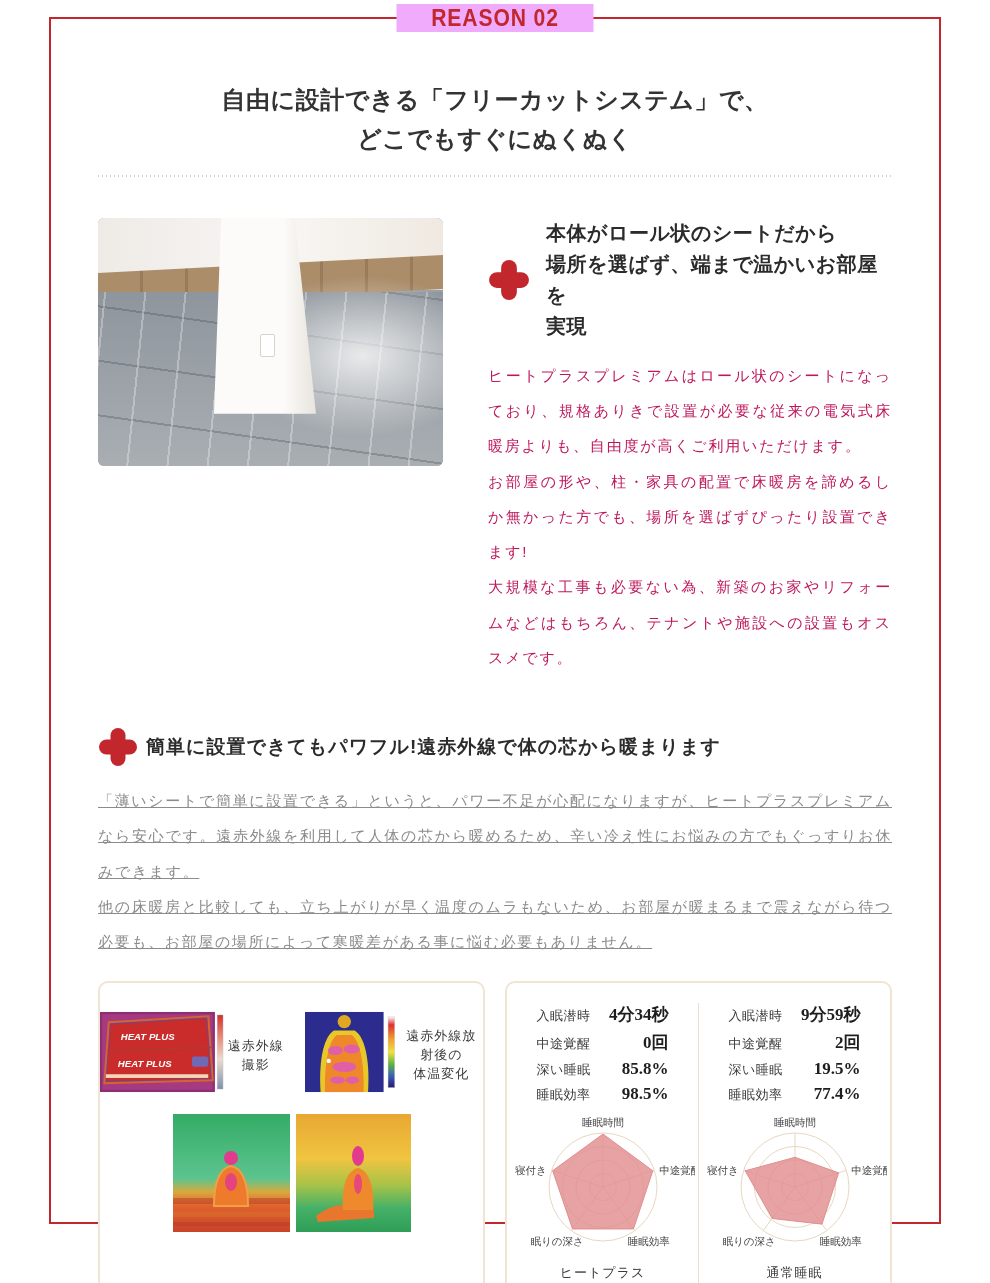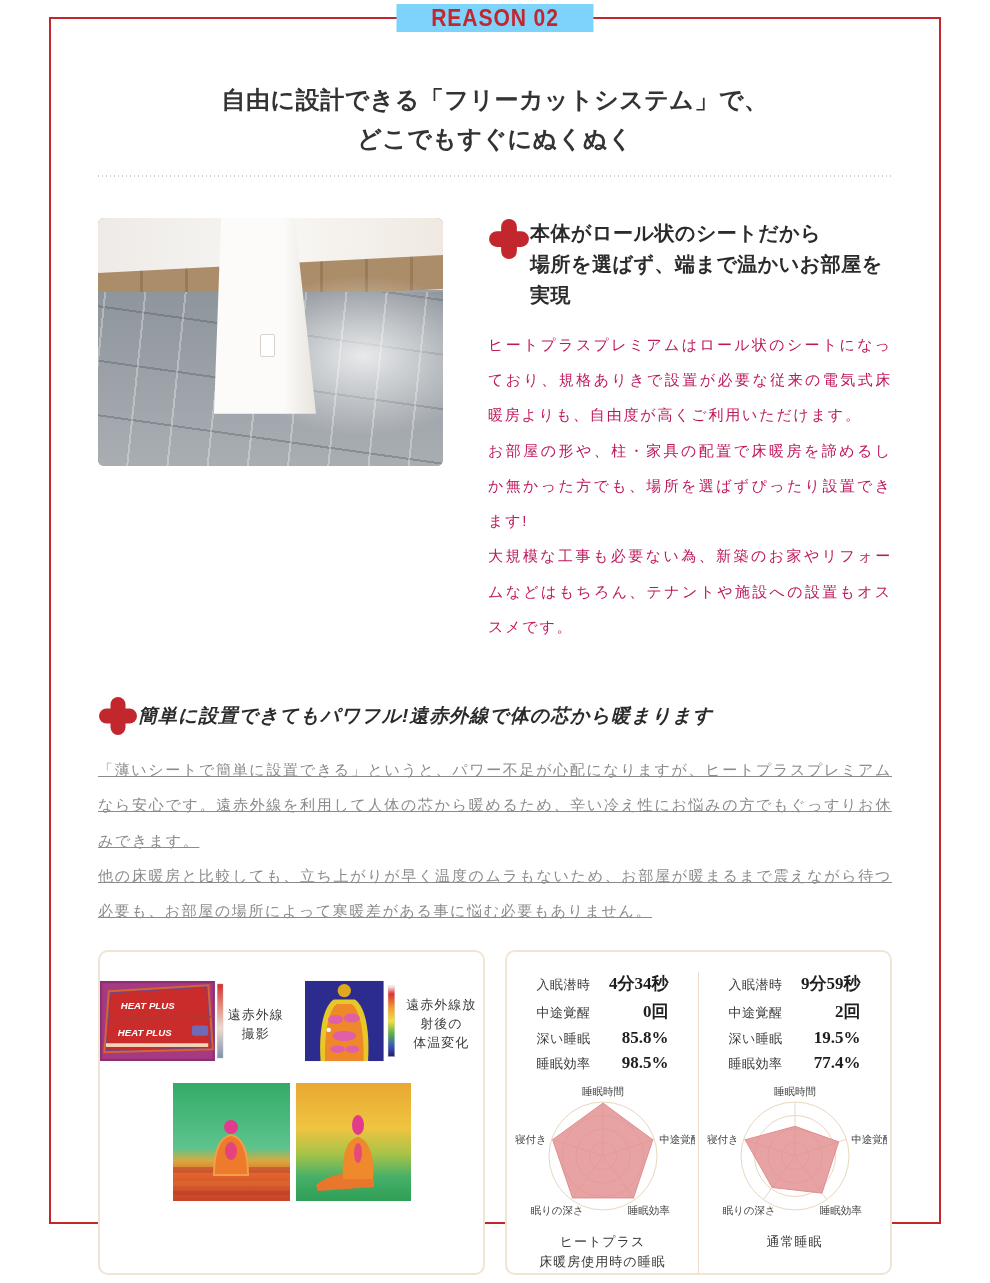--- a/index.html
+++ b/index.html
@@ -10,21 +10,21 @@
   }
   
   .frame{
     position:relative;box-sizing:border-box;
     width:892px;height:1207px;margin:17px auto 0;
     border:2px solid #c1272d;background:#fff;
     padding:0 47px;
   }
   .reason-badge{
     position:absolute;top:-15px;left:50%;transform:translateX(-50%);
-    background:#7dd3fc;padding:0 26px;white-space:nowrap;text-align:right;
+    background:#f0abfc;padding:0 26px;white-space:nowrap;text-align:right;
   }
   .reason-badge .rb-text{
     display:inline-block;transform:scaleX(.88);
     color:#c1272d;font-size:24px;font-weight:700;letter-spacing:1px;
   }
   
   .page-title{
     margin-top:62px;text-align:center;
     font-size:24px;font-weight:700;color:#333;line-height:1.62;
     letter-spacing:.5px;white-space:pre-line;
@@ -46,33 +46,33 @@
       repeating-linear-gradient(8deg,rgba(66,72,80,.30) 0 2px,rgba(0,0,0,0) 2px 54px),
       linear-gradient(180deg,#8e959c,#a9aeb3);}
   .rp-glare{position:absolute;top:58px;right:-50px;width:260px;height:160px;
     background:radial-gradient(closest-side,rgba(255,255,255,.78),rgba(255,255,255,0));}
   .rp-column{position:absolute;left:116px;top:0;width:102px;height:196px;
     background:linear-gradient(90deg,#fcfbf9 68%,#e8e4dd);
     clip-path:polygon(7% 0,79% 0,100% 100%,0 100%);}
   .rp-switch{position:absolute;left:46px;top:116px;width:13px;height:21px;
     background:#fff;border:1px solid #d7d3cc;border-radius:2px;}
   .sec1-right{flex:1;min-width:0;}
-  .sec-heading-row{display:flex;align-items:flex-start;gap:0;font-family:Liberation Serif, serif;}
+  .sec-heading-row{display:flex;align-items:center;gap:16px;font-family:Liberation Serif, serif;}
   .cross-icon{flex:none;width:42px;height:42px;}
   .sec1 .sec-heading{
     font-size:20px;font-weight:700;color:#2b2b2b;line-height:1.55;
     letter-spacing:.5px;white-space:pre-line;
   }
   .body-text{
     margin-top:16px;color:#be185d;font-size:15px;line-height:2.35;letter-spacing:1.8px;
     text-align:justify;
   }
   .body-text p{margin:0;}
   
-  .sec2-heading-row{display:flex;align-items:center;gap:0;margin-top:52px;font-style:italic;}
+  .sec2-heading-row{display:flex;align-items:center;gap:8px;margin-top:52px;}
   .sec2-heading-row .cross-icon{width:40px;height:40px;}
   .sec2-heading{font-size:19px;font-weight:700;color:#2b2b2b;letter-spacing:1px;}
   .sec2-text{margin-top:16px;color:#8b8b8b;font-size:15px;line-height:2.35;letter-spacing:1.6px;text-align:justify;text-decoration:underline;}
   .sec2-text p{margin:0;}
   
   .boxes{display:flex;gap:20px;margin-top:22px;}
   .info-box{box-sizing:border-box;width:389px;height:325px;background:#fff;
     border:2px solid #f2e4d4;border-radius:10px;}
   
   .thermal-box{padding:15px 0 0;}

